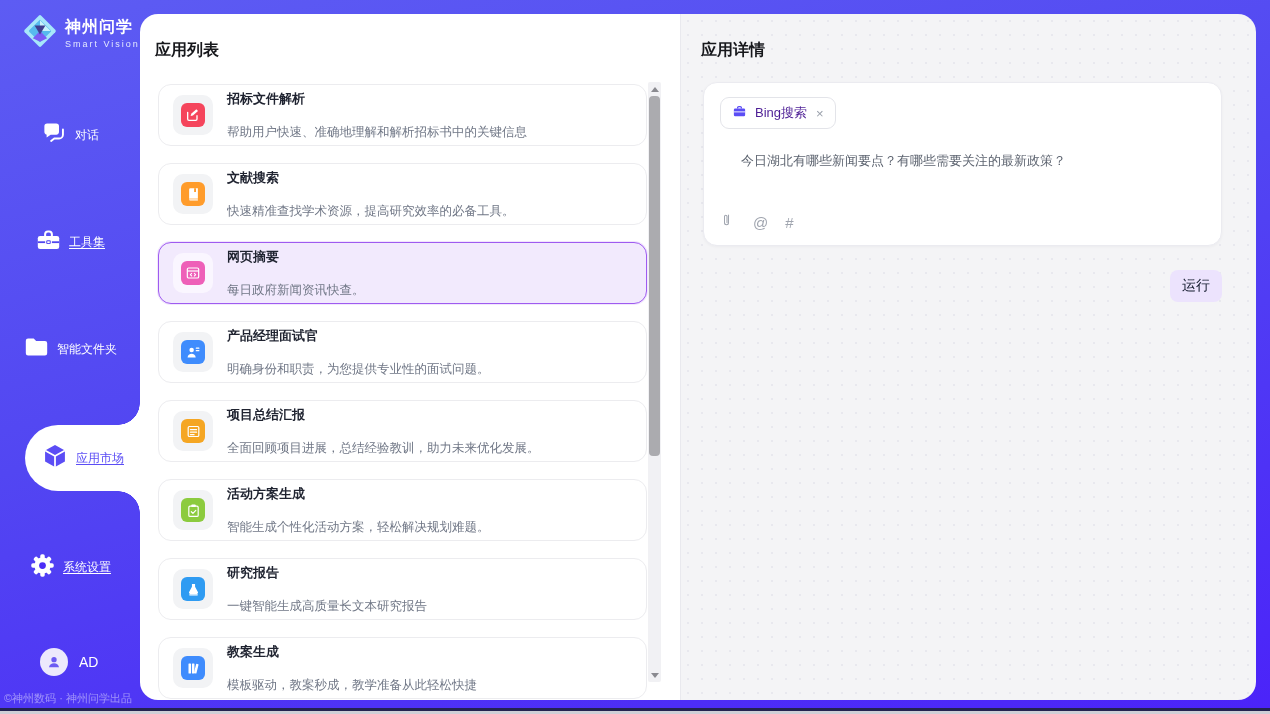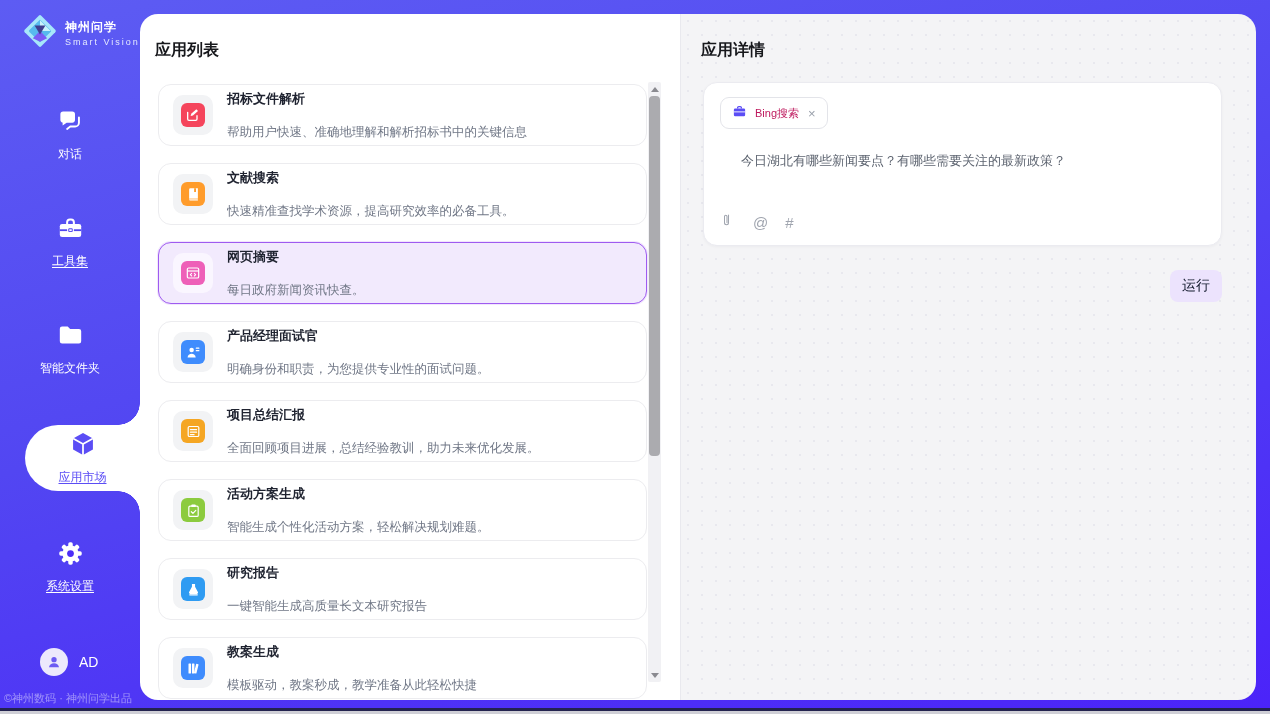--- a/index.html
+++ b/index.html
@@ -6,24 +6,24 @@
   html,body { width:1270px; height:714px; overflow:hidden; }
   body { font-family:"Liberation Sans","DejaVu Sans",sans-serif; }
   .screen { position:relative; width:1270px; height:714px;
     background:linear-gradient(165deg,#5d5cf3 0%,#5246f2 45%,#4b23f9 100%); overflow:hidden; }
   .bottom-edge-dark { position:absolute; left:0; right:0; bottom:3px; height:3px; background:#23234f; }
   .bottom-edge-light { position:absolute; left:0; right:0; bottom:0; height:3px; background:#cfcfd6; }
 
   
   .side { position:absolute; left:0; top:0; width:140px; height:100%; }
   .logo { position:absolute; top:13px; left:22px; display:flex; align-items:center; gap:7px; }
-  .logo-name { color:#fff; font-size:12px; font-weight:bold; letter-spacing:1px; }
+  .logo-name { color:#fff; font-size:16px; font-weight:bold; letter-spacing:1px; }
   .logo-sub { color:#e4e9ff; font-size:9px; letter-spacing:2px; margin-top:1px; }
   .nav { position:absolute; top:104px; left:0; width:140px; }
-  .nav-item { height:62px; margin-bottom:45px; display:flex; flex-direction:column;
+  .nav-item { height:62px; margin-bottom:45px; display:flex; flex-direction:row;
     align-items:center; justify-content:center; gap:7px; color:#fff; cursor:pointer; }
   .nav-label { font-size:12px; }
   .nav-label.u { text-decoration:underline; text-underline-offset:2px; }
   .nav-item.active { background:#fff; height:66px; margin-left:25px; width:115px;
     border-radius:33px 0 0 33px; color:#5b4df5; position:relative; }
   .nav-item.active .nav-label { color:#5b4df5; }
   .nav-item.active::before { content:""; position:absolute; top:-22px; right:0; width:22px; height:22px;
     background:radial-gradient(circle at 0 0, rgba(255,255,255,0) 21.5px, #fff 22px); }
   .nav-item.active::after { content:""; position:absolute; bottom:-22px; right:0; width:22px; height:22px;
     background:radial-gradient(circle at 0 100%, rgba(255,255,255,0) 21.5px, #fff 22px); }
@@ -71,21 +71,21 @@
   .tri-down { width:0; height:0; border-left:4px solid rgba(0,0,0,0);
     border-right:4px solid rgba(0,0,0,0); border-top:5px solid #8a8a90; }
   .sbar-thumb { position:absolute; top:14px; left:1px; width:11px; height:360px;
     background:#ababaf; border-radius:4px; cursor:grab; }
 
   
   .detail-card { position:absolute; top:68px; left:22px; right:34px; height:164px; background:#fff;
     border:1px solid #ebebf0; border-radius:14px; box-shadow:0 1px 3px rgba(30,30,60,.04); }
   .chip { position:absolute; top:14px; left:16px; height:32px; display:inline-flex; align-items:center;
     gap:8px; padding:0 10px 0 11px; border:1px solid #e3e4e9; border-radius:9px; background:#fff; cursor:pointer; }
-  .chip-label { font-size:11px; color:#be185d; }
+  .chip-label { font-size:13px; color:#4c1d95; }
   .chip-close { font-size:13px; color:#9aa0ab; cursor:pointer; padding:0 1px; }
   .query { position:absolute; top:68px; left:17px; right:17px; font-size:13px; color:#5d6470; line-height:1.5;margin-left:20px; }
   .attach-row { position:absolute; bottom:13px; left:17px; display:flex; align-items:center; gap:17px;
     color:#a0a5af; }
   .attach-row .txt-icon { font-size:15px; cursor:pointer; }
   .run-btn { position:absolute; top:256px; right:34px; width:52px; height:32px; background:#ece3fd;
     color:#0f172a; font-size:14px; border:none; border-radius:8px; cursor:pointer;
     font-family:inherit; display:flex; align-items:center; justify-content:center; }
 </style>
 </head>

